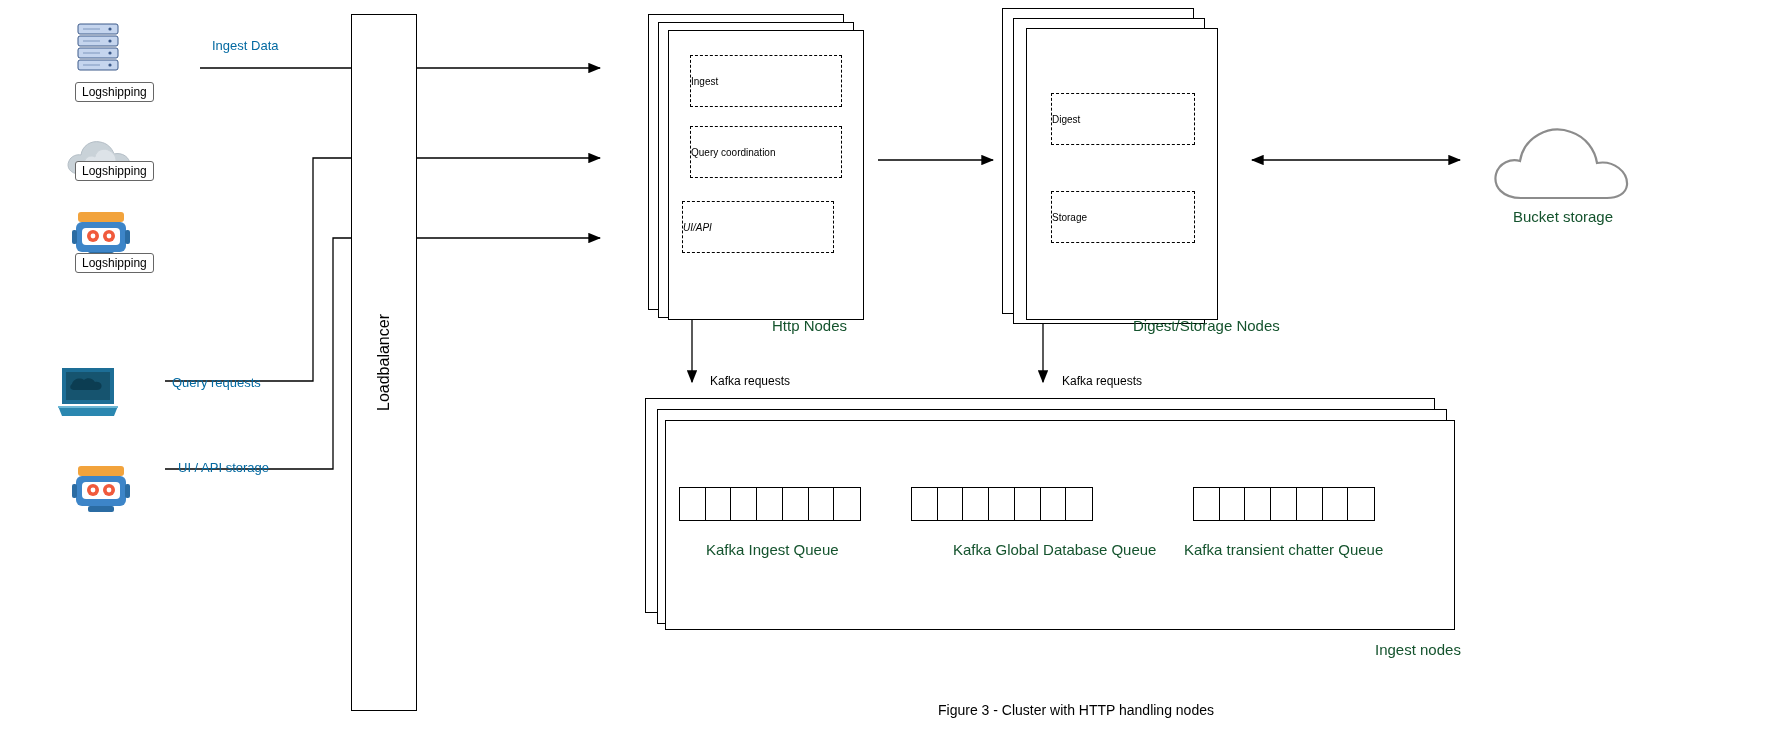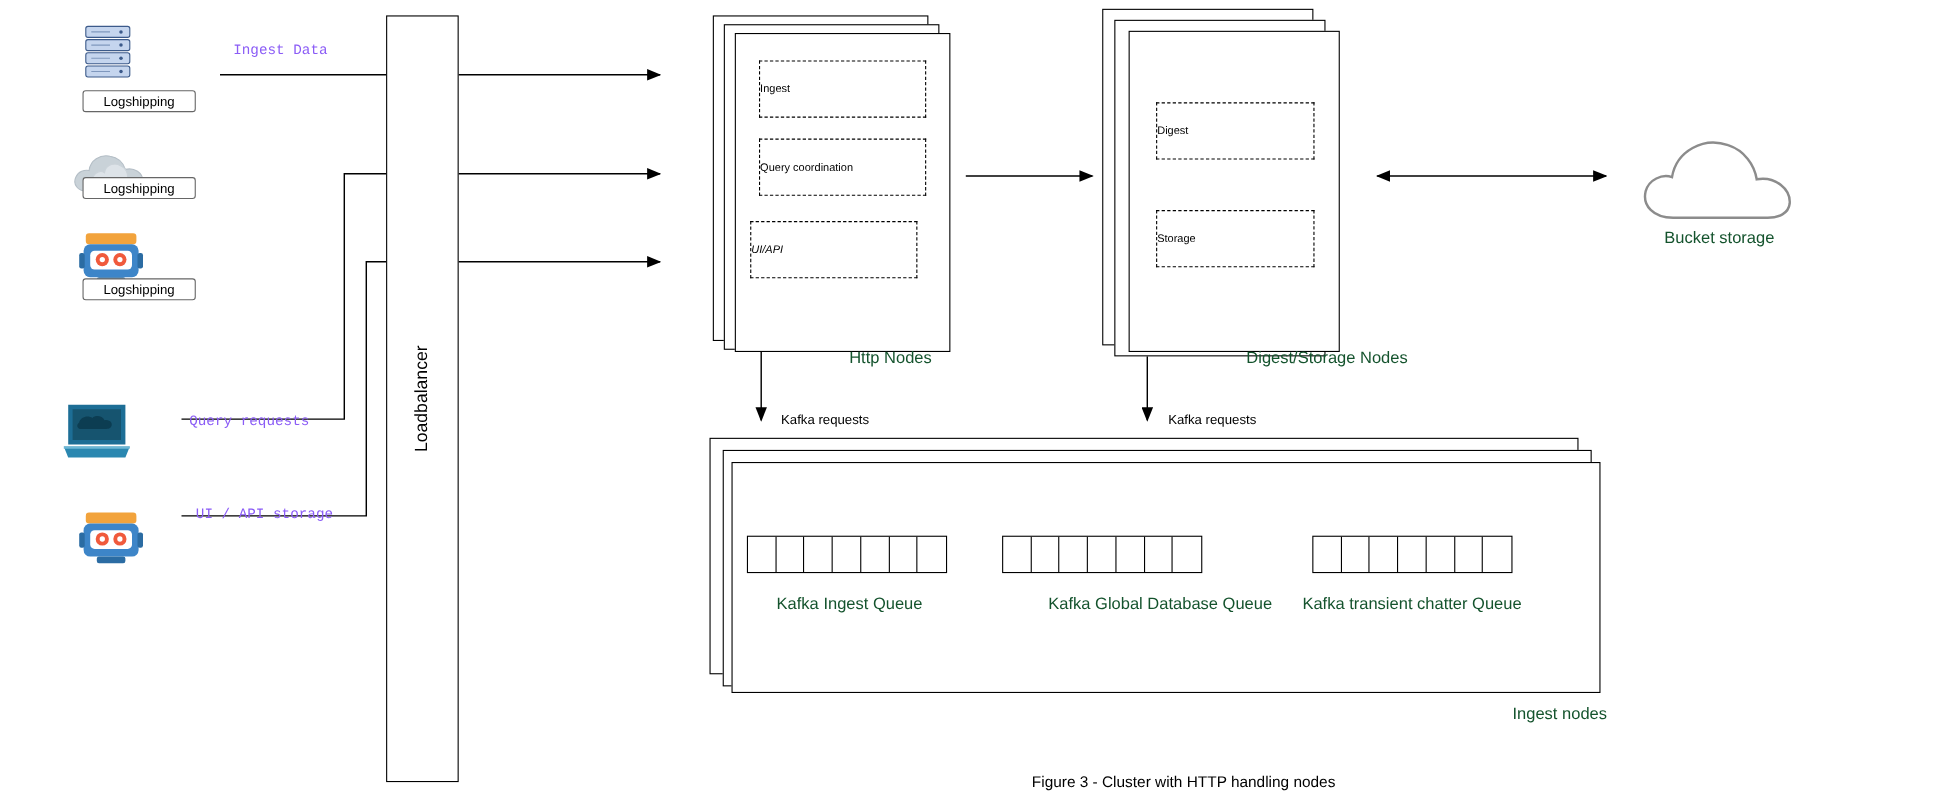--- a/index.html
+++ b/index.html
@@ -14,23 +14,22 @@
   #canvas {
     position: relative;
     width: 1773px;
     height: 735px;
     overflow: hidden;
     background: #ffffff;
   }
   .lbl {
     position: absolute;
     font-size: 13px;
-    color: #8b5cf6;
-    white-space: nowrap;
-    font-family: Liberation Mono, monospace;
+    color: #0369a1;
+    white-space: nowrap;
   }
   .lbl-sm {
     position: absolute;
     font-size: 12px;
     color: #000;
     white-space: nowrap;
   }
   .lbl-lg {
     position: absolute;
     font-size: 15px;
@@ -108,21 +107,21 @@
     font-size: 14px;
     text-align: center;
   }
   .icon-wrap { position: absolute; }
   .icon-cap {
     position: absolute;
     border: 1px solid #666;
     background: #fff;
     border-radius: 3px;
     font-size: 12px;
-    padding: 2px 18px;
+    padding: 2px 6px;
     white-space: nowrap;
   }
 </style>
 </head>
 <body>
 
 <div id="canvas">
 
   <svg class="overlay" viewBox="0 0 1773 735">
     <defs>

